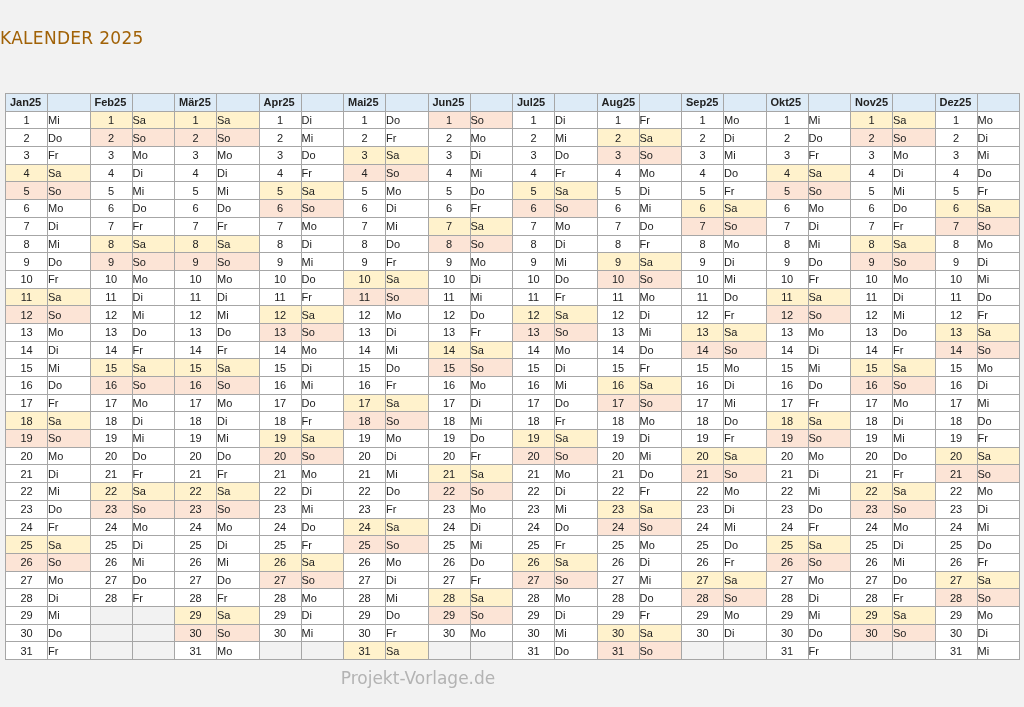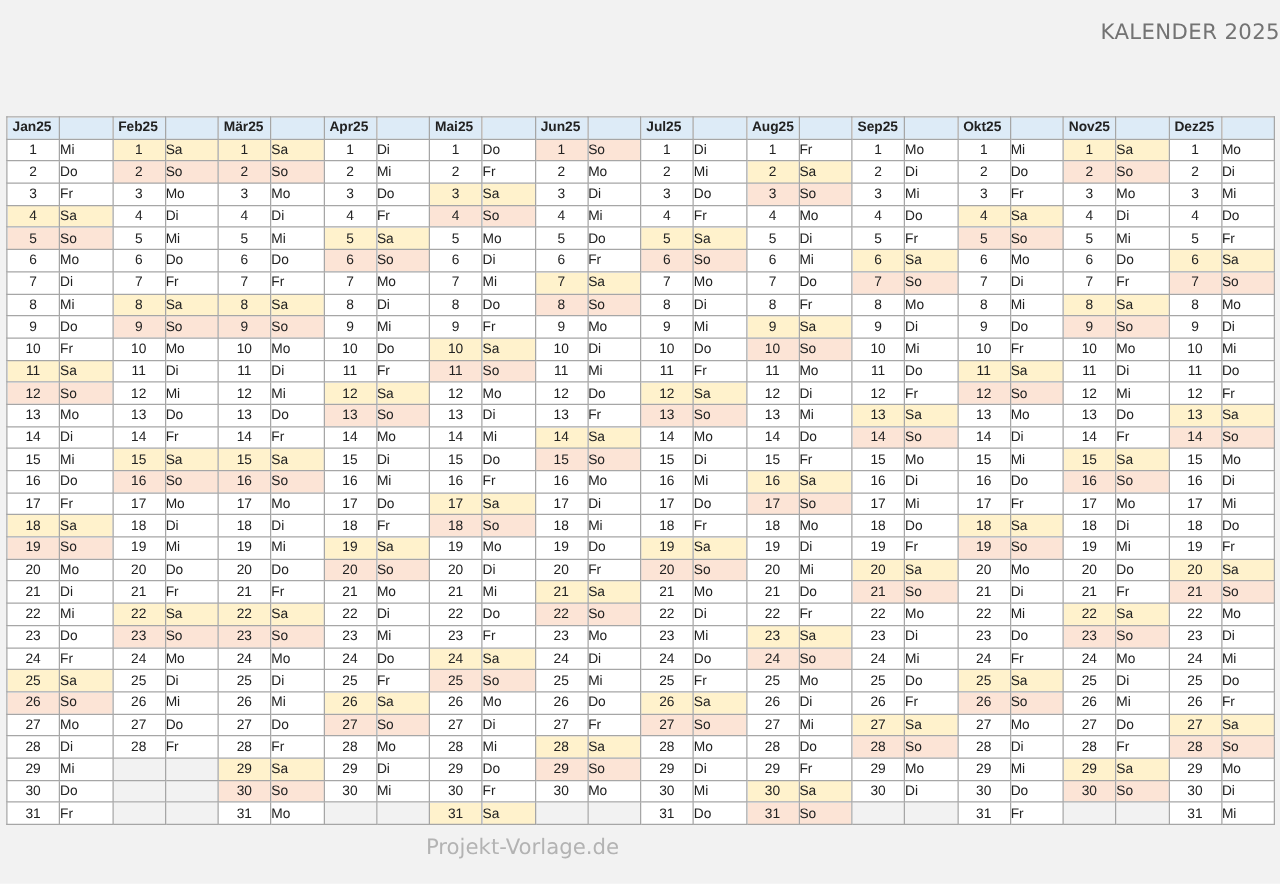--- a/index.html
+++ b/index.html
@@ -1,19 +1,19 @@
 <!DOCTYPE html>
 <html><head>
 <meta charset="utf-8">
 <style>
   html, body { margin:0; padding:0; }
   body { width:1024px; height:707px; background:#f2f2f2; position:relative; overflow:hidden;
          font-family:"Liberation Sans", sans-serif; }
-  .title { position:absolute; top:16px; left:0; width:1024px; text-align:right;
-           font-family:"DejaVu Sans", sans-serif; font-size:17px; color:#737373; letter-spacing:0.3px; }
+  .title { position:absolute; top:28px; left:0; width:1024px; text-align:left;
+           font-family:"DejaVu Sans", sans-serif; font-size:17px; color:#a16207; letter-spacing:0.3px; }
   table.cal { position:absolute; left:5px; top:62px; border-collapse:collapse; table-layout:fixed;
               width:1014px; background:#fff;margin-top:31px; }
   table.cal td, table.cal th { border:1px solid #a6a6a6; height:16.7px; padding:0; font-size:11px;
               line-height:16px; color:#222; overflow:hidden; white-space:nowrap; }
   table.cal th { background:#ddebf7; font-weight:bold; text-align:left; padding-left:4px; font-size:11px; }
   td.d { text-align:center; }
   td.w { text-align:left; padding-left:3px; }
   td.sa { background:#fff2cc; }
   td.so { background:#fce4d6; }
   td.empty { background:#f2f2f2; }

